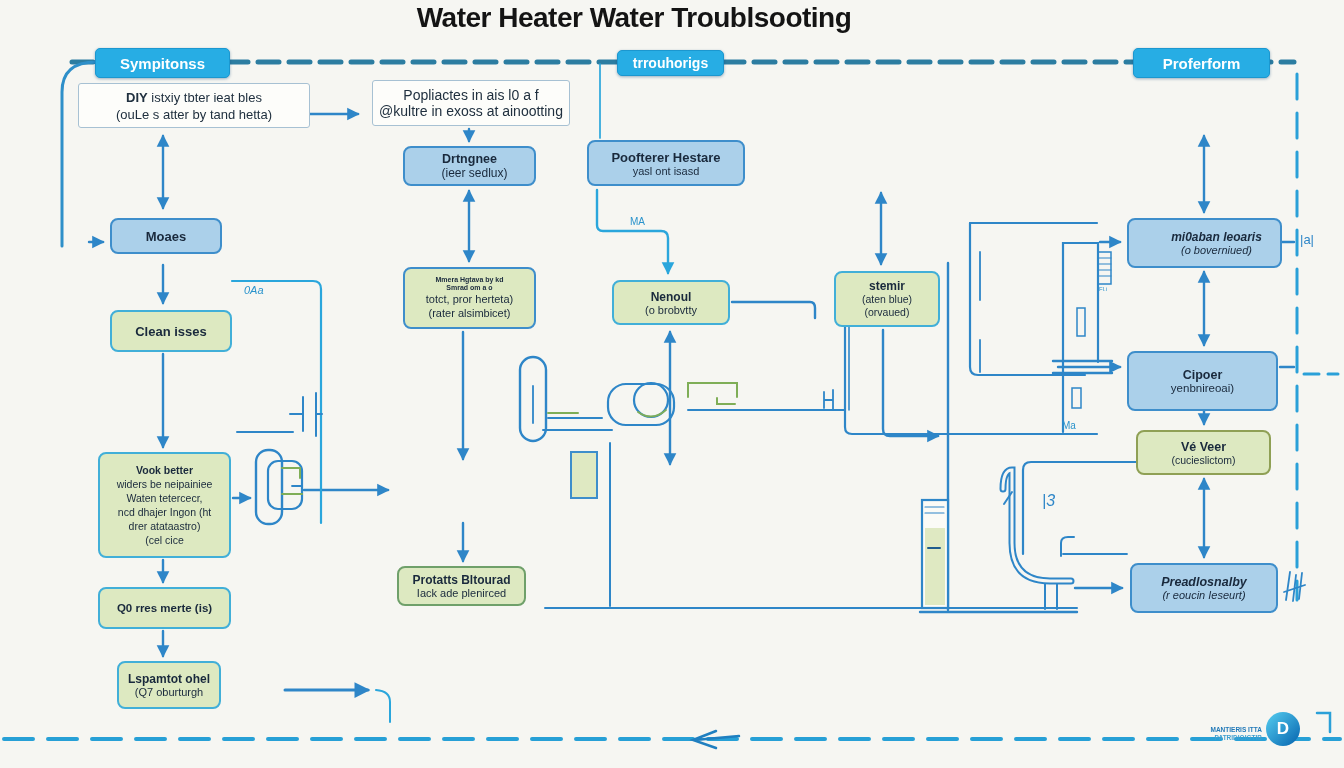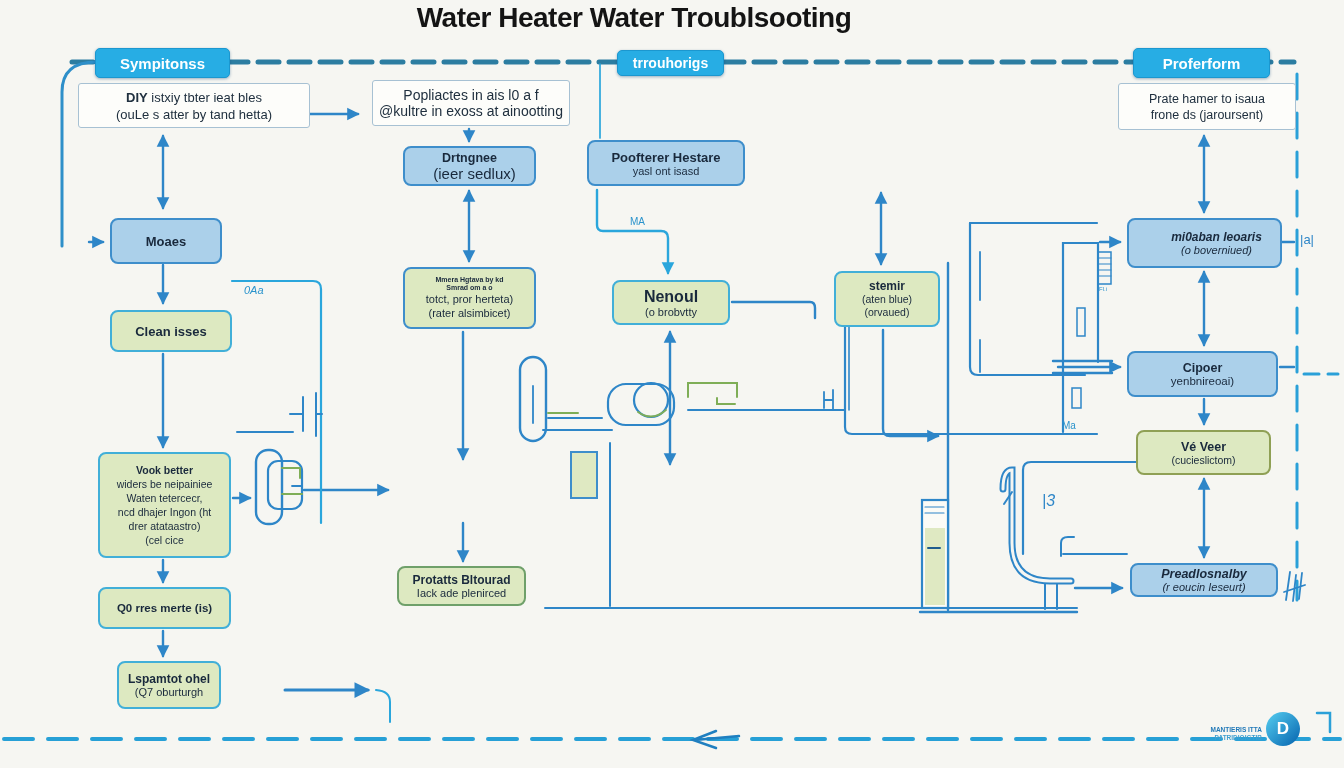--- a/index.html
+++ b/index.html
@@ -165,68 +165,64 @@
   </div>
 
   <div class="wbox" style="left:78px;top:83px;width:232px;height:45px;font-size:13px;line-height:17px;">
     <div><b>DIY</b><span> istxiy tbter ieat bles</span></div>
     <div>(ouLe s atter by tand hetta)</div>
   </div>
   <div class="wbox" style="left:372px;top:80px;width:198px;height:46px;font-size:14px;line-height:16px;">
     <div>Popliactes in ais l0 a f</div>
     <div>@kultre in exoss at ainootting</div>
   </div>
-  <div class="wbox" style="left:1118px;top:83px;width:178px;height:47px;font-size:12.5px;line-height:16px;">
-    <div>Prate hamer to isaua</div>
-    <div>frone ds (jaroursent)</div>
-  </div>
-
-  <div class="node blue" style="left:110px;top:218px;width:112px;height:46px;">
+
+  <div class="node blue" style="left:110px;top:218px;width:112px;height:36px;">
     <div class="t" style="font-size:13px;">Moaes</div>
   </div>
 
   <div class="node green" style="left:110px;top:310px;width:122px;height:42px;">
     <div class="t" style="font-size:13px;">Clean isses</div>
   </div>
 
   <div class="node blue" style="left:403px;top:146px;width:133px;height:40px;">
     <div class="t" style="font-size:12.5px;">Drtngnee</div>
-    <div style="font-size:15px;padding-left:10px;">(ieer sedlux)</div>
+    <div style="font-size:12px;padding-left:10px;">(ieer sedlux)</div>
   </div>
 
   <div class="node blue" style="left:587px;top:140px;width:158px;height:46px;">
     <div class="t" style="font-size:13px;">Poofterer Hestare</div>
     <div style="font-size:11px;">yasl ont isasd</div>
   </div>
 
 
   <div class="node green bblue" style="left:403px;top:267px;width:133px;height:62px;">
     <div class="t" style="font-size:7px;line-height:8px;">Mmera Hgtava by kd</div>
     <div class="t" style="font-size:7px;line-height:8px;">Smrad om a o</div>
     <div style="font-size:11px;line-height:14px;">totct, pror herteta)</div>
     <div style="font-size:11px;line-height:14px;">(rater alsimbicet)</div>
   </div>
 
   <div class="node green" style="left:612px;top:280px;width:118px;height:45px;">
-    <div class="t" style="font-size:16px;">Nenoul</div>
+    <div class="t" style="font-size:12px;">Nenoul</div>
     <div style="font-size:11px;">(o brobvtty</div>
   </div>
 
   <div class="node green" style="left:834px;top:271px;width:106px;height:56px;">
     <div class="t" style="font-size:12px;line-height:14px;">stemir</div>
     <div style="font-size:10.5px;line-height:13px;">(aten blue)</div>
     <div style="font-size:10.5px;line-height:13px;">(orvaued)</div>
   </div>
 
   <div class="node blue" style="left:1127px;top:218px;width:155px;height:50px;padding-left:24px;">
     <div class="t it" style="font-size:12px;">mi0aban leoaris</div>
     <div class="it" style="font-size:11px;">(o boverniued)</div>
   </div>
 
-  <div class="node blue" style="left:1127px;top:351px;width:151px;height:46px;">
+  <div class="node blue" style="left:1127px;top:351px;width:151px;height:60px;">
     <div class="t" style="font-size:12.5px;">Cipoer</div>
     <div style="font-size:11.5px;">yenbnireoai)</div>
   </div>
 
   <div class="node green olive" style="left:1136px;top:430px;width:135px;height:45px;">
     <div class="t" style="font-size:12.5px;">Vé Veer</div>
     <div style="font-size:10.5px;">(cucieslictom)</div>
   </div>
 
   <div class="node green" style="left:98px;top:452px;width:133px;height:106px;">
@@ -246,21 +242,21 @@
     <div class="t" style="font-size:12px;line-height:14px;">Lspamtot ohel</div>
     <div style="font-size:11px;line-height:13px;">(Q7 oburturgh</div>
   </div>
 
 
   <div class="node green teal" style="left:397px;top:566px;width:129px;height:40px;">
     <div class="t" style="font-size:12px;">Protatts Bltourad</div>
     <div style="font-size:11px;">Iack ade plenirced</div>
   </div>
 
-  <div class="node blue" style="left:1130px;top:563px;width:148px;height:34px;">
+  <div class="node blue" style="left:1130px;top:563px;width:148px;height:50px;">
     <div class="t it" style="font-size:12.5px;">Preadlosnalby</div>
     <div class="it" style="font-size:11px;">(r eoucin Ieseurt)</div>
   </div>
 
   <span class="lbl it" style="left:244px;top:284px;font-size:11px;">0Aa</span>
   <span class="lbl" style="left:630px;top:216px;font-size:10px;">MA</span>
   <span class="lbl" style="left:1062px;top:420px;font-size:10px;">Ma</span>
   <span class="lbl it" style="left:1042px;top:492px;font-size:16px;color:#2e86c8;">|3</span>
   <span class="lbl" style="left:1300px;top:232px;font-size:13px;color:#2e86c8;">|a|</span>
   <span class="lbl" style="left:1099px;top:286px;font-size:6px;">Fl.i</span>

